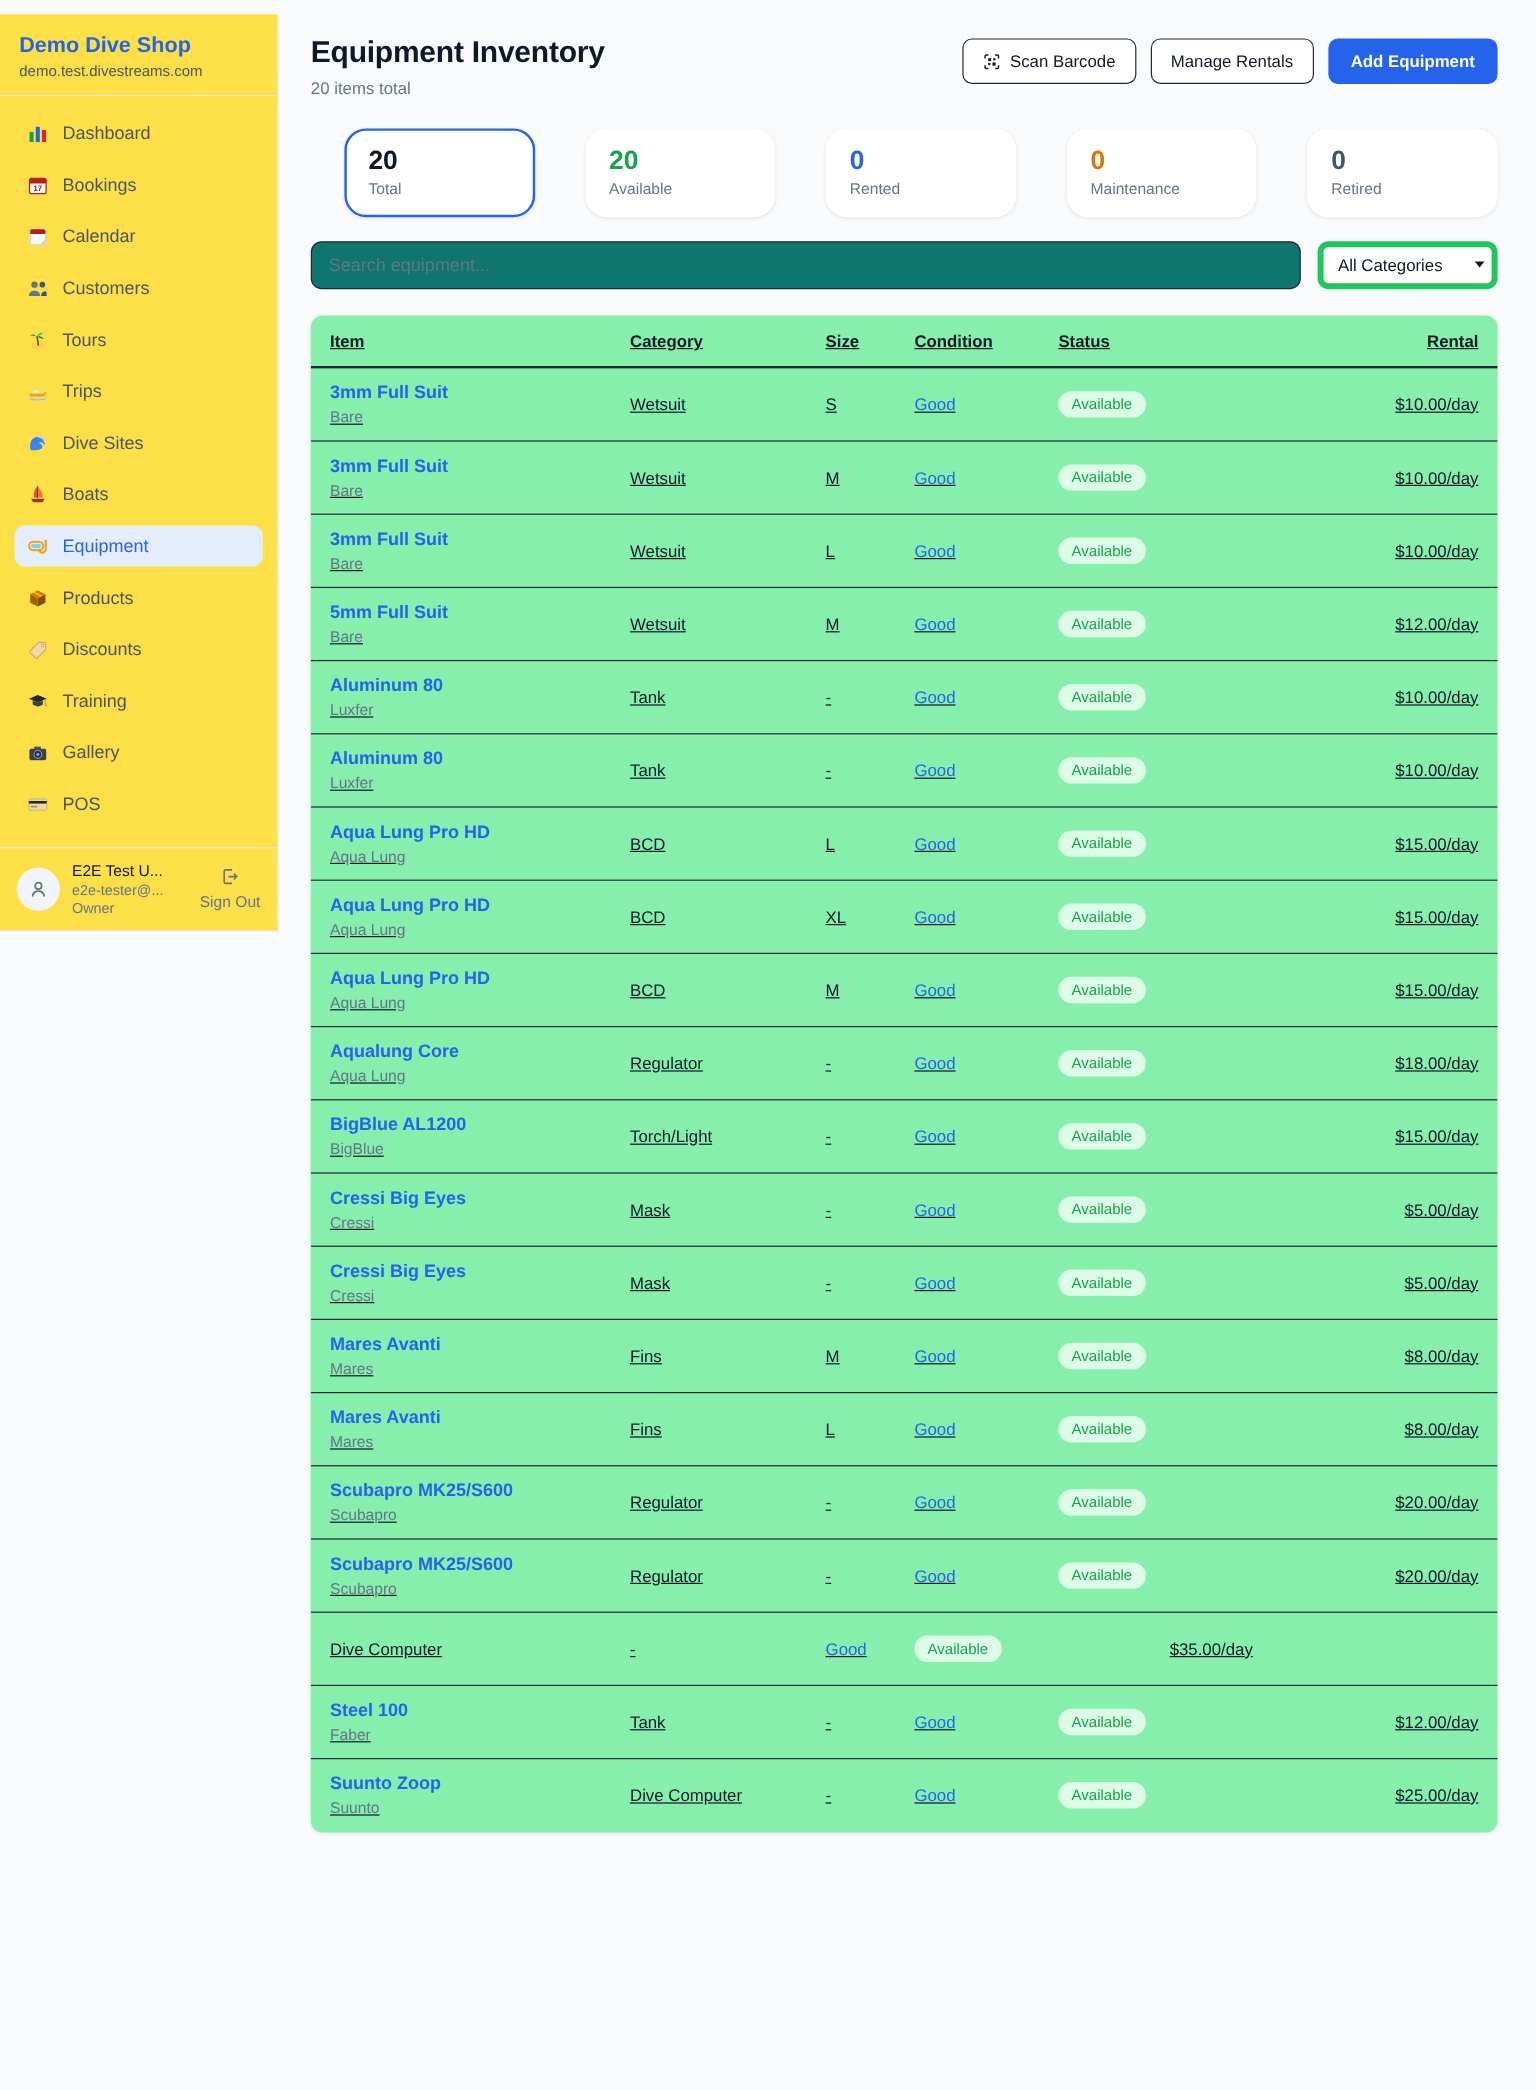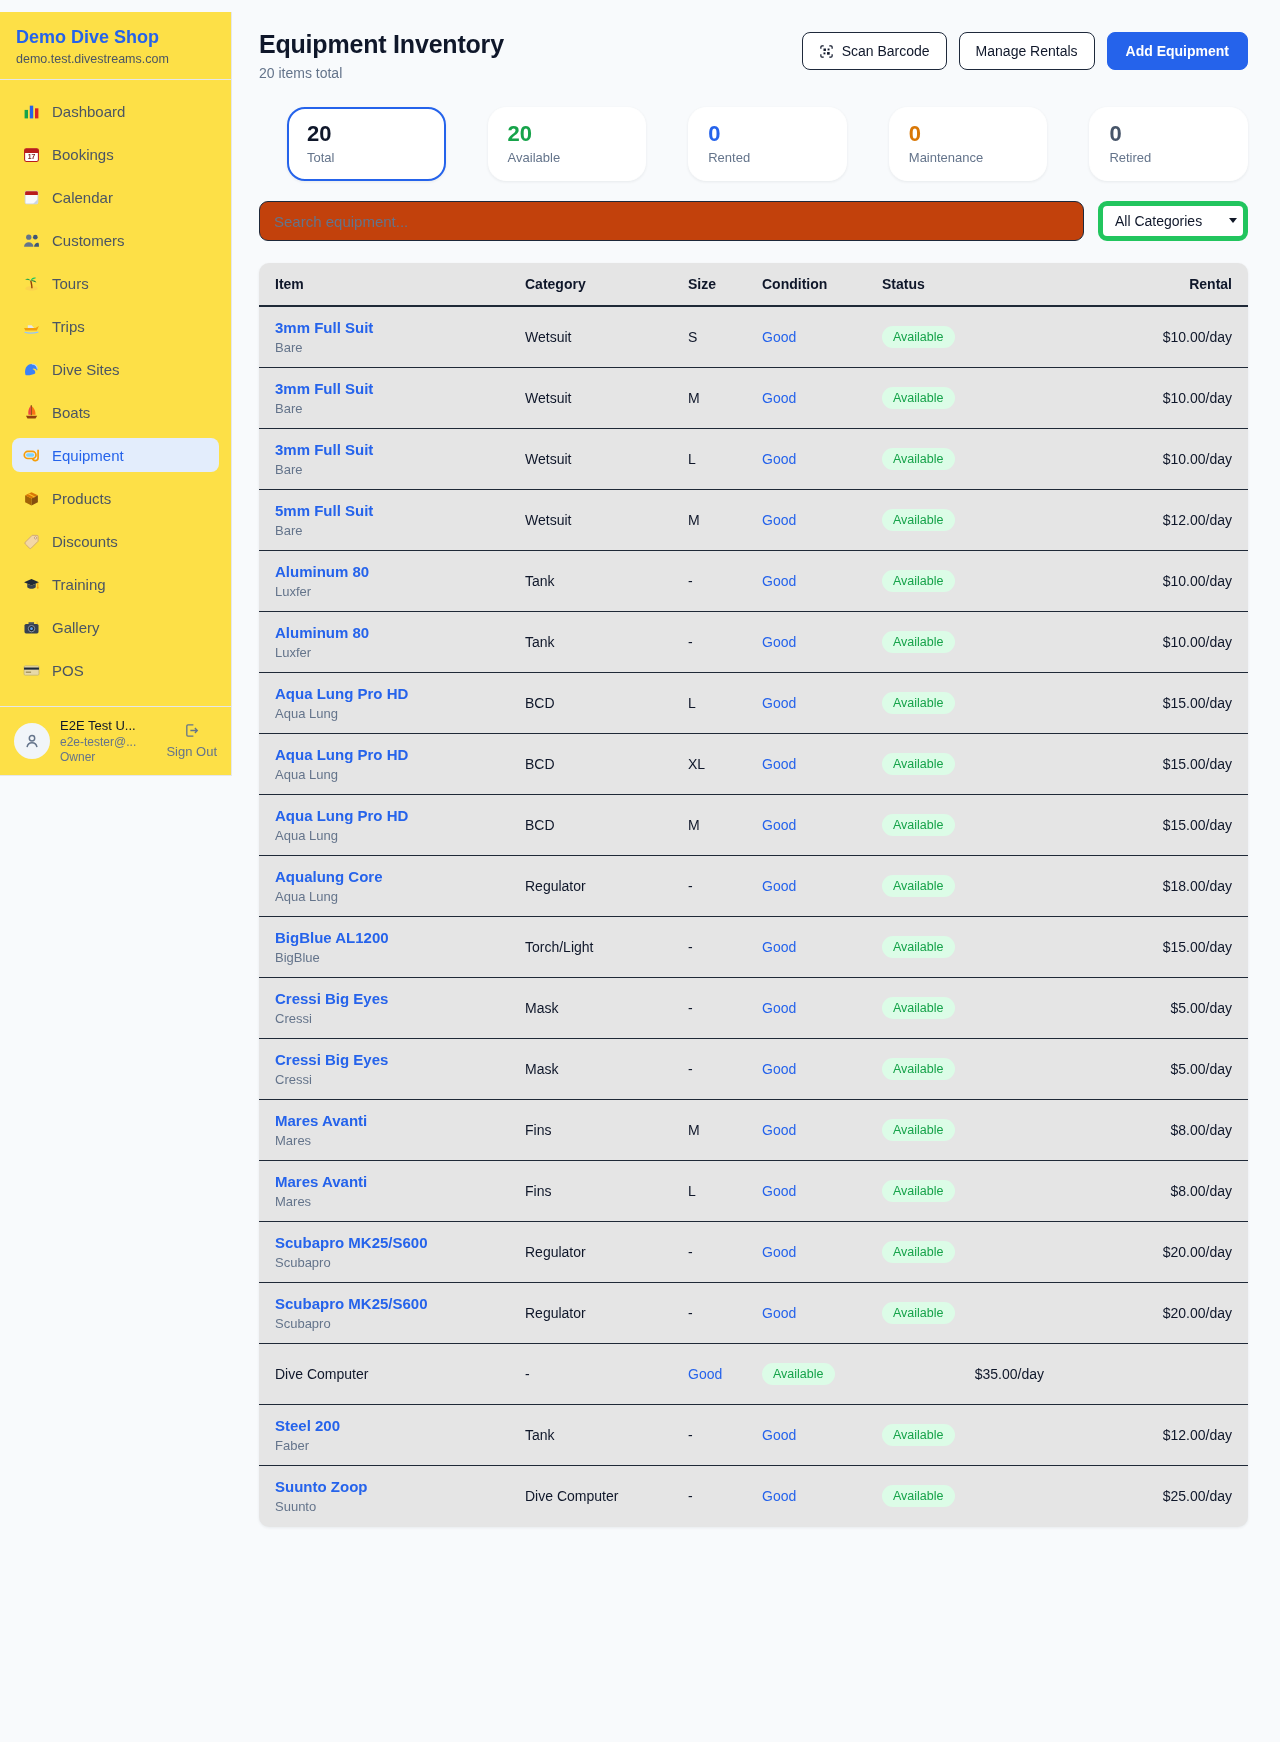--- a/index.html
+++ b/index.html
@@ -36,28 +36,28 @@
   .btn-primary { background:#2563eb; border:1px solid #2563eb; color:#fff; font-weight:600; padding:0 18px; }
   .btn svg { width:15px; height:15px; }
 
   .stats { display:grid; grid-template-columns:repeat(5,1fr); gap:14px; margin-top:26px; }
   .stat-card { background:#fff; border:1px solid #ffffff; border-radius:18px; padding:13px 19px 15px; box-shadow:0 1px 3px rgba(15,23,42,.07); cursor:pointer;margin-left:28px; }
   .stat-card.active { border:2px solid #2563eb; padding:12px 18px 14px; }
   .stat-value { font-size:22px; font-weight:700; }
   .stat-label { font-size:13px; color:#64748b; margin-top:3px; }
 
   .filters { display:flex; gap:14px; margin-top:20px; }
-  .search-input { flex:1; height:40px; border:1px solid #1e293b; border-radius:9px; padding:0 14px; font-size:15px; font-family:inherit; background:#c2410c; color:#0f172a; }
+  .search-input { flex:1; height:40px; border:1px solid #1e293b; border-radius:9px; padding:0 14px; font-size:15px; font-family:inherit; background:#0f766e; color:#0f172a; }
   .search-input::placeholder { color:#64748b; }
   .select-wrap { position:relative; width:150px; }
   .select-wrap select { width:100%; height:40px; border:5px solid #22c55e; border-radius:9px; background:#fff; font-size:14px; font-family:inherit; padding:0 26px 0 12px; appearance:none; -webkit-appearance:none; color:#0f172a; cursor:pointer; }
   .select-wrap::after { content:""; position:absolute; right:11px; top:17px; border-left:4.5px solid transparent; border-right:4.5px solid transparent; border-top:5.5px solid #111827; pointer-events:none; }
 
   
-  .table-card { background:#e5e5e5; border-radius:10px; box-shadow:0 1px 3px rgba(15,23,42,.07); margin-top:22px; overflow:hidden; }
+  .table-card { background:#86efac; border-radius:10px; box-shadow:0 1px 3px rgba(15,23,42,.07); margin-top:22px; overflow:hidden;text-decoration:underline; }
   .thead, .trow { display:grid; grid-template-columns:250px 163px 74px 120px 162px 1fr; padding:0 16px; align-items:center; }
   .thead { height:44px; border-bottom:2px solid #1f2937; }
   .th { font-size:14px; font-weight:700; color:#0f172a; }
   .th.right, .cell.right { text-align:right; }
   .trow { min-height:61px; border-bottom:1px solid #1f2937; padding-top:9px; padding-bottom:10px; cursor:pointer; }
   .tbody .trow:last-child { border-bottom:none; }
   .item-name { font-size:15px; font-weight:700; color:#2563eb; text-decoration:none; display:inline-block; }
   .item-brand { font-size:13px; color:#64748b; margin-top:4px; }
   .cell { font-size:14px; color:#0f172a; }
   .cond-link { color:#2563eb; text-decoration:none; font-size:14px; }
@@ -608,21 +608,21 @@
             <a class="cond-link">Good</a>
           </div>
           <div class="cell">
             <span class="badge">Available</span>
           </div>
           <div class="cell right">$35.00/day</div>
         </div>
 
         <div class="trow">
           <div class="cell">
-            <a class="item-name">Steel 200</a>
+            <a class="item-name">Steel 100</a>
             <div class="item-brand">Faber</div>
           </div>
           <div class="cell">Tank</div>
           <div class="cell">-</div>
           <div class="cell">
             <a class="cond-link">Good</a>
           </div>
           <div class="cell">
             <span class="badge">Available</span>
           </div>

